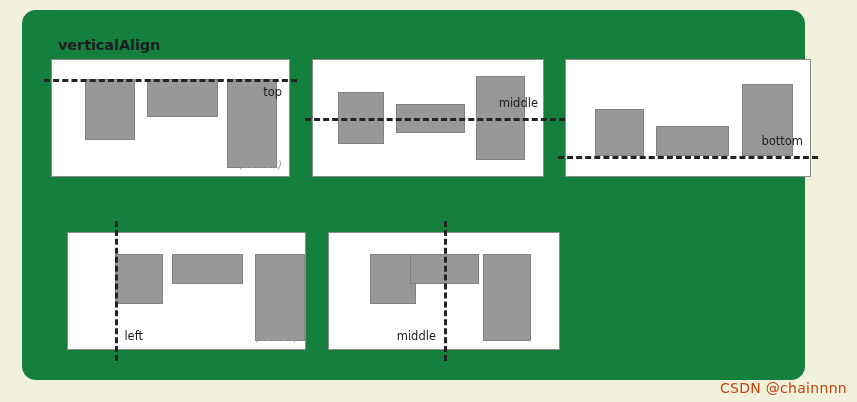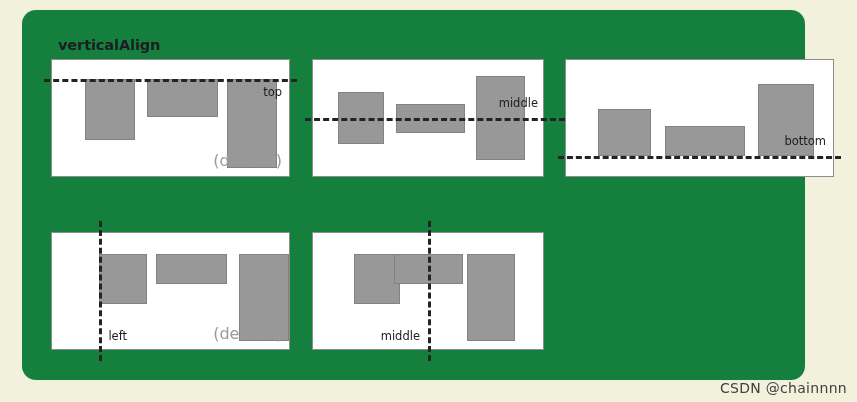--- a/index.html
+++ b/index.html
@@ -38,24 +38,24 @@
   #title-horizontal{ left: 36px; top: 196px; }
 
   
   .panel {
     position: absolute;
     border: 1px solid #8d8d8d;
     background: #ffffff;
     box-sizing: border-box;
   }
   .row1 { top: 49px;  height: 118px; }
-  .row2 { top: 222px; height: 118px; }
+  .row2 { top: 222px; height: 118px; margin-left: 16px; }
   .col1 { left: 29px;  width: 239px; }
   .col2 { left: 290px; width: 232px; }
-  .col3 { left: 543px; width: 269px; }
+  .col3 { left: 543px; width: 246px; }
 
   
   .bar {
     position: absolute;
     background: #989898;
     border: 1px solid #828282;
     box-sizing: border-box;
   }
 
   
@@ -72,31 +72,32 @@
 
   
   .guide-label {
     position: absolute;
     font-size: 11.5px;
     color: #1c1c22;
     white-space: nowrap;
   }
   .default-label {
     position: absolute;
-    font-size: 16px;
+    font-size: 10px;
     color: #9a9a9a;
     white-space: nowrap;
+    font-style: italic;
   }
 
   #watermark {
     position: absolute;
     right: 10px;
     bottom: 6px;
     font-size: 14px;
-    color: #404040;
+    color: #c2410c;
     white-space: nowrap;
     letter-spacing: 0.3px;
   }
 </style>
 </head>
 <body>
 
 <div id="card">
 
   <div class="section-title" id="title-vertical">verticalAlign</div>

